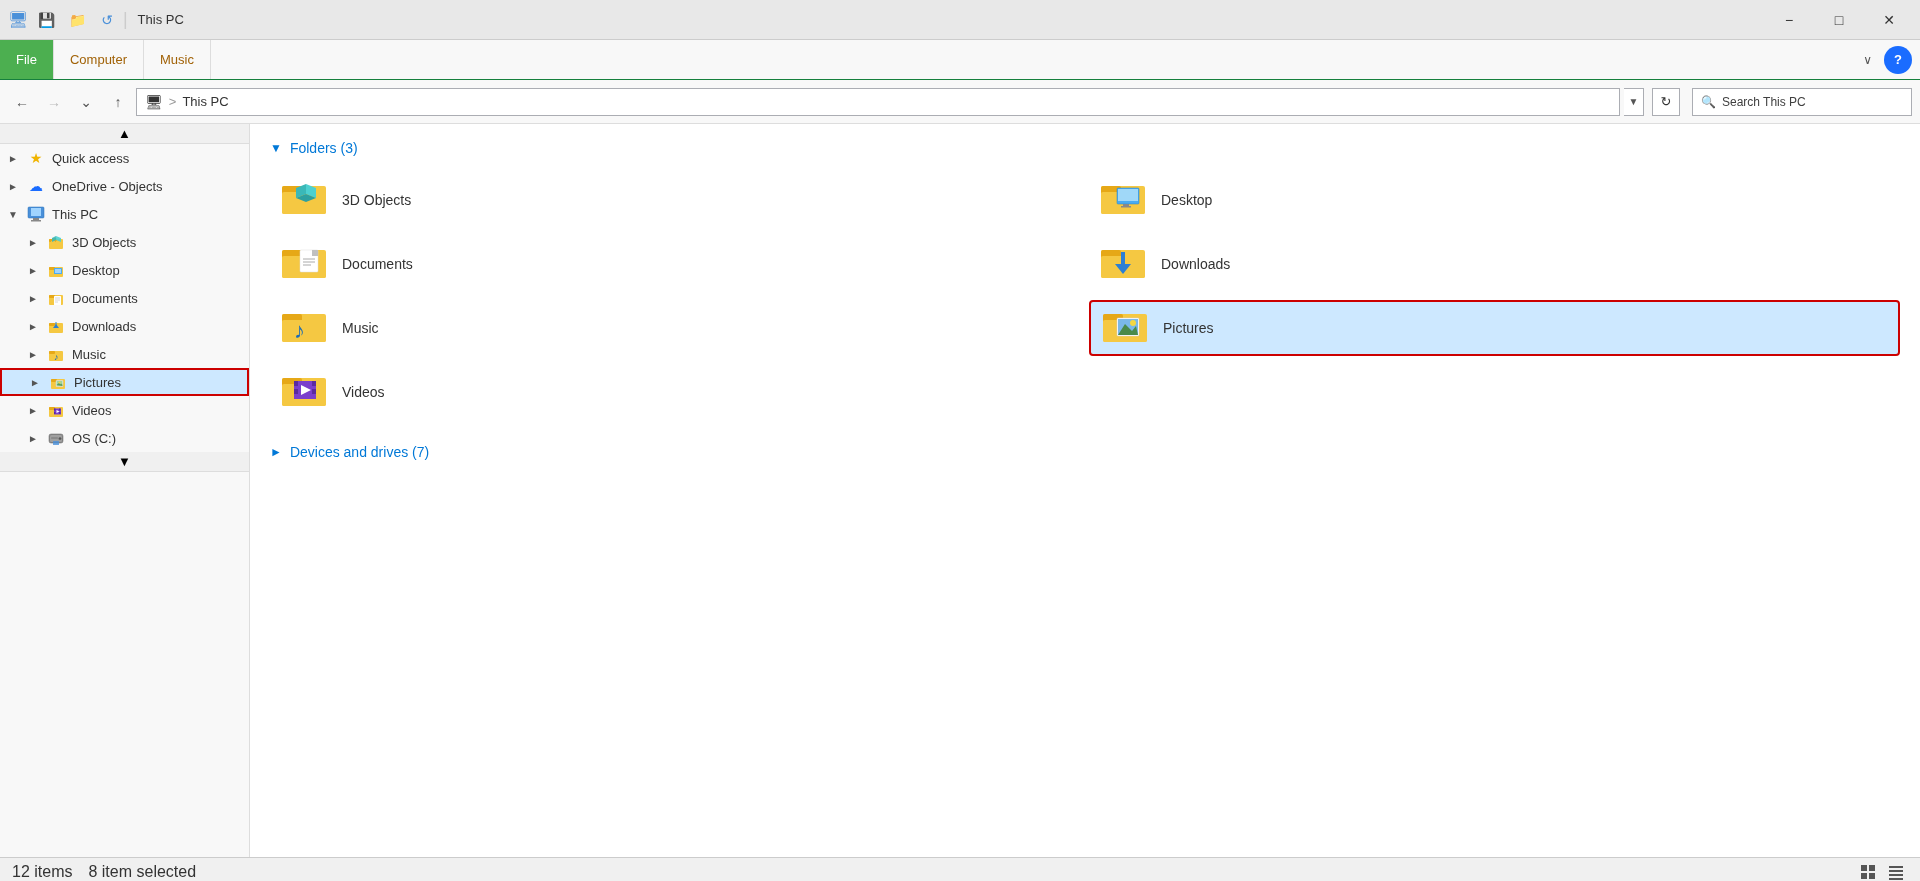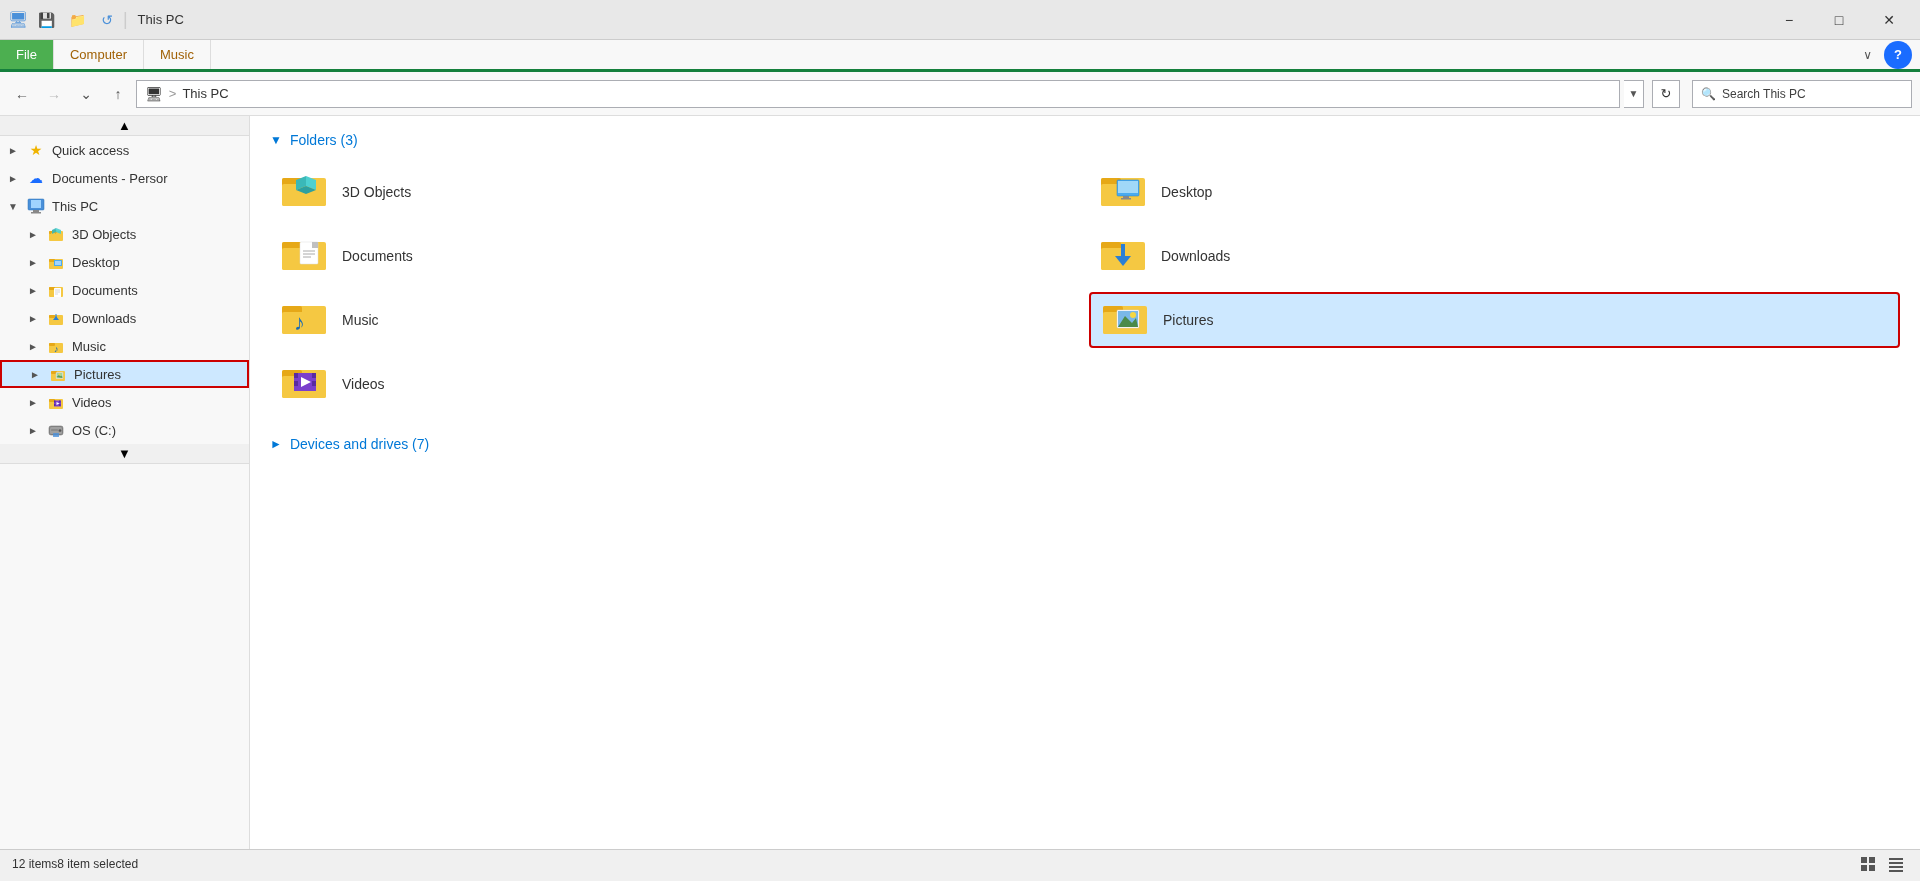--- a/index.html
+++ b/index.html
@@ -38,23 +38,23 @@
       cursor: pointer;
       font-size: 14px;
       display: flex;
       align-items: center;
       justify-content: center;
       color: #333;
     }
 
     
     .ribbon {
-      height: 32px;
+      height: 40px;
       background: #f8f8f8;
-      border-bottom: 3px solid #15803d;
+      border-bottom: 1px solid #15803d;
       display: flex;
       align-items: stretch;
     }
     .ribbon-tab {
       padding: 0 16px;
       display: flex;
       align-items: center;
       cursor: pointer;
       font-size: 13px;
       color: #a16207;
@@ -273,21 +273,22 @@
       background: #f0f0f0;
       border-top: 1px solid #ccc;
       display: flex;
       align-items: center;
       padding: 0 12px;
       justify-content: space-between;
     }
     .status-left {
       display: flex;
       align-items: center;
-      font-size: 12px;
+      gap: 16px;
+      font-size: 16px;
       color: #333;
     }
     .status-right {
       display: flex;
       align-items: center;
       gap: 4px;
     }
     .view-btn {
       width: 24px;
       height: 22px;
@@ -390,21 +391,21 @@
 
     <div class="sidebar-item">
       <span class="sidebar-expand">►</span>
       <span class="sidebar-icon star-icon">★</span>
       <span class="sidebar-label">Quick access</span>
     </div>
 
     <div class="sidebar-item">
       <span class="sidebar-expand">►</span>
       <span class="sidebar-icon cloud-icon">☁</span>
-      <span class="sidebar-label">Documents - Persor</span>
+      <span class="sidebar-label">OneDrive - Objects</span>
     </div>
 
     <div class="sidebar-item">
       <span class="sidebar-expand">▼</span>
       <span class="sidebar-icon pc-icon">
 
         <svg width="18" height="18" viewBox="0 0 18 18">
           <rect x="1" y="2" width="16" height="11" rx="1" fill="#4a90d9" stroke="#2a70b9" stroke-width="0.5"></rect>
           <rect x="4" y="3" width="10" height="8" fill="#a0d4ff"></rect>
           <rect x="6" y="13" width="6" height="2" fill="#888"></rect>

